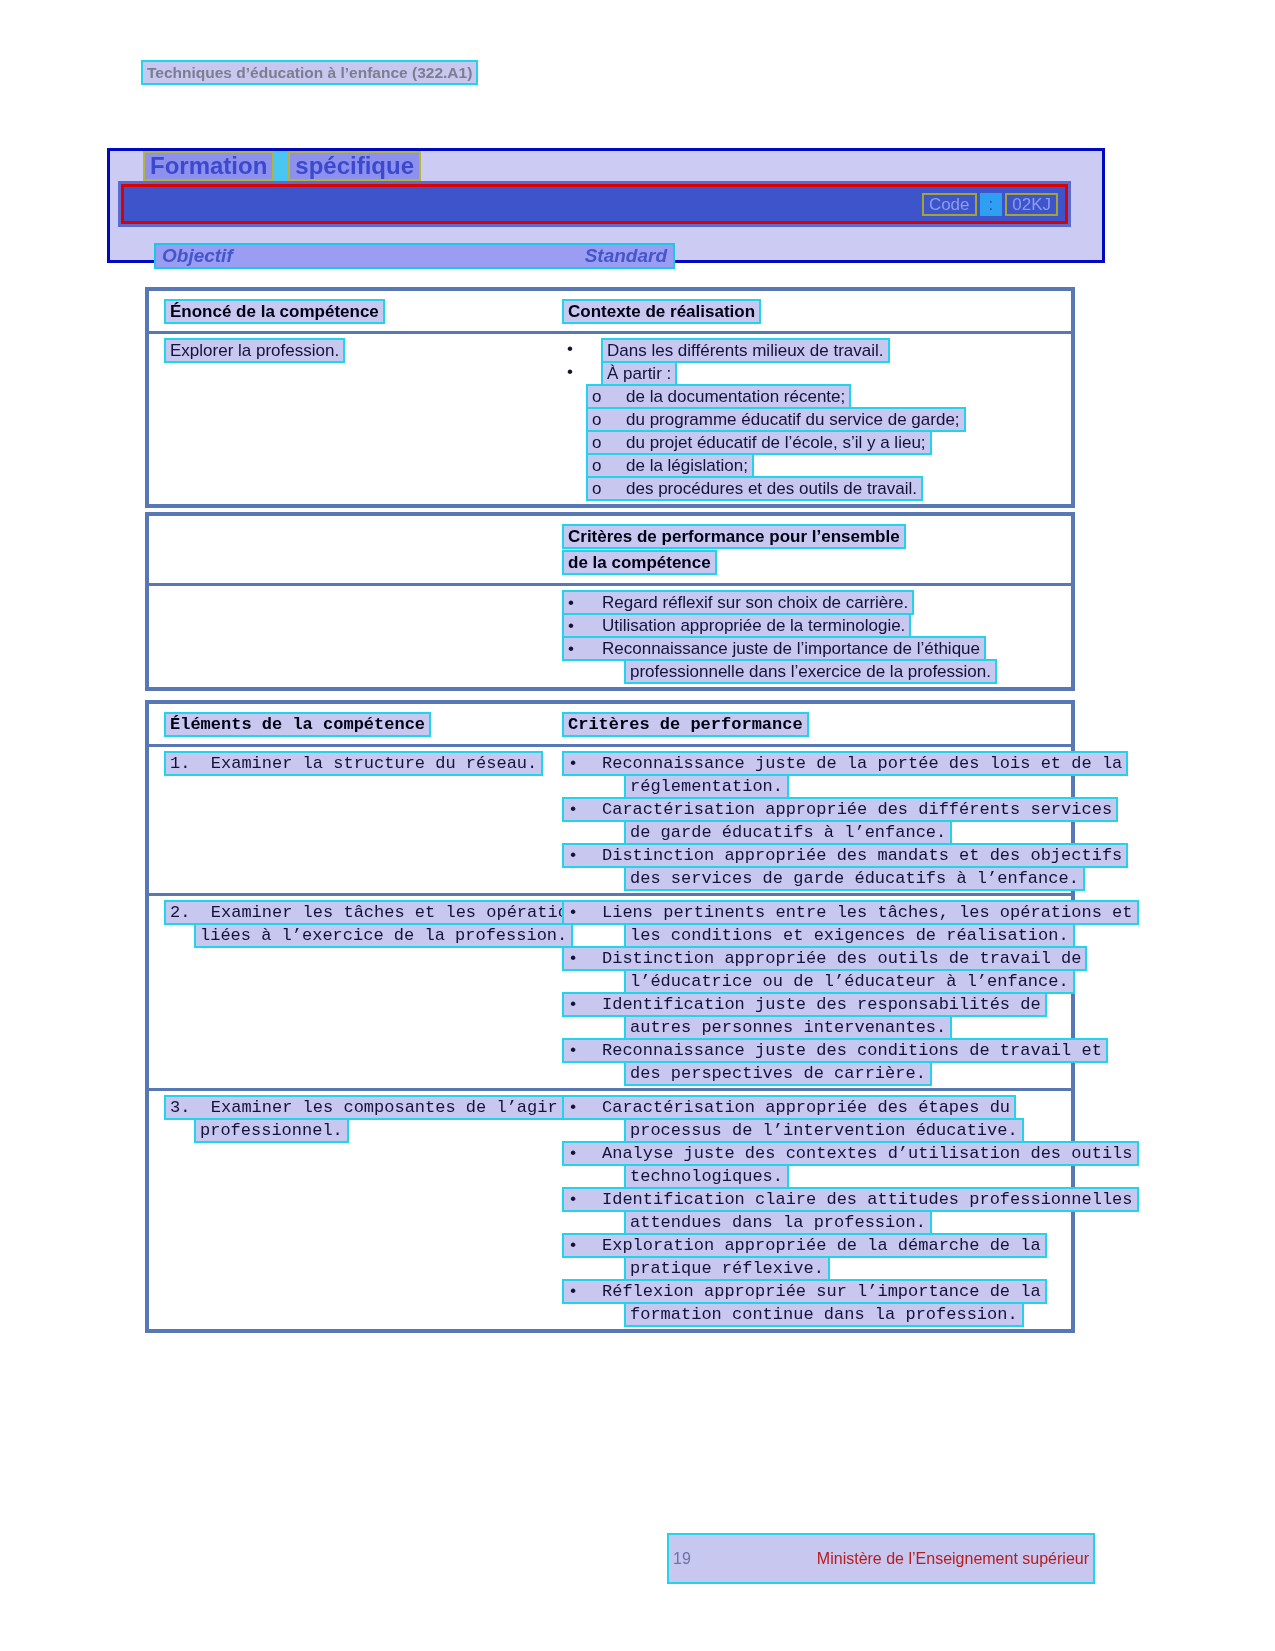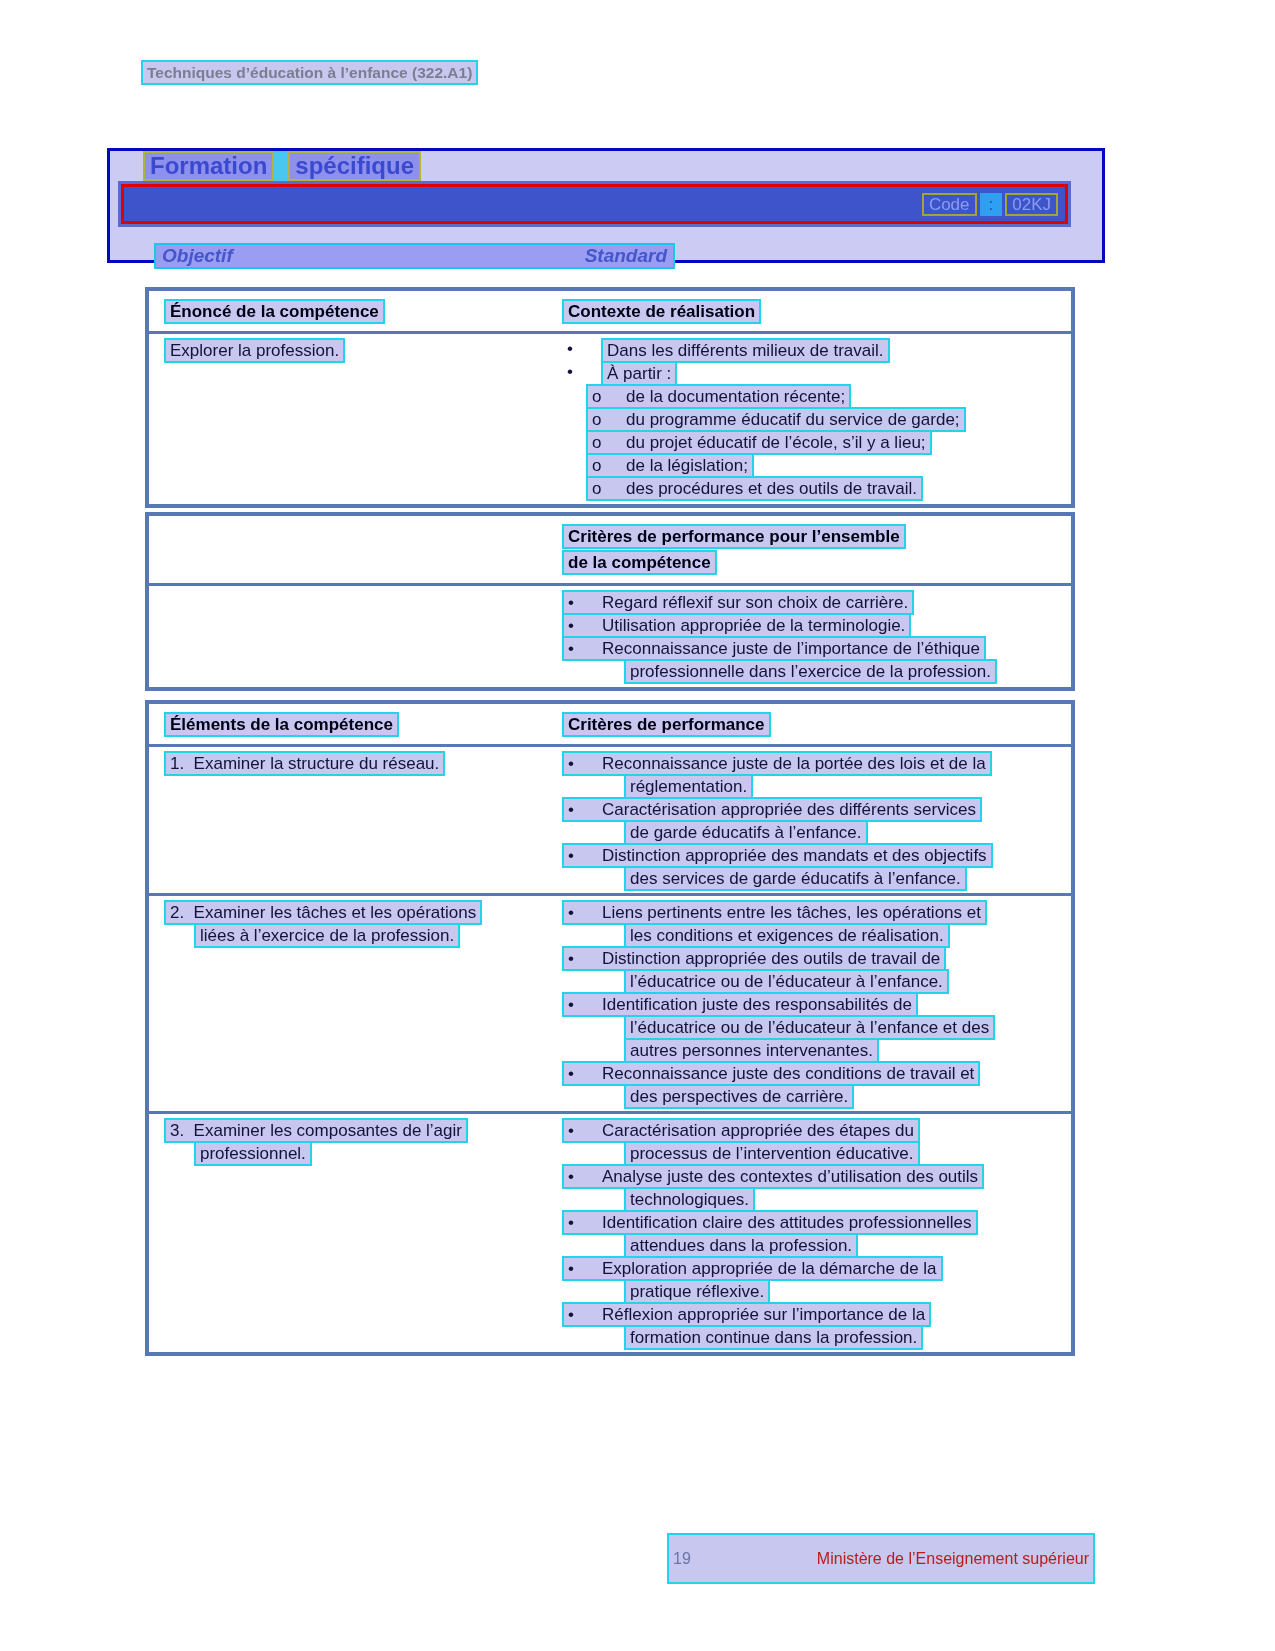--- a/index.html
+++ b/index.html
@@ -56,21 +56,21 @@
     position:absolute; left:44px; top:92px; width:505px; height:22px;
     background:#9a9df1; border:2px solid #17c8e8;
     display:flex; justify-content:space-between; align-items:center; padding:0 6px;
     font-weight:bold; font-style:italic; font-size:19px; color:#4456cc;
   }
 
   
   .tbl { position:absolute; left:145px; width:922px; border:4px solid #5878b5; background:#ffffff; }
   #tbl1 { top:287px; min-height:200px; }
   #tbl2 { top:512px; min-height:160px; }
-  #tbl3 { top:700px; }
+  #tbl3 { top:700px;font-family:Liberation Mono, monospace; }
   .c2 { display:grid; grid-template-columns:413px 1fr; }
   .t-head { border-bottom:3px solid #5878b5; padding:8px 0 7px 0; }
   .t-body { padding:4px 0 5px 0; }
   .cell-l { padding-left:15px; }
   .cell-r { padding-right:2px; }
   .line-row { height:23px; display:flex; align-items:flex-start; }
   .mk-out { display:inline-block; width:34px; padding-left:5px; font-size:17px; line-height:21px; color:#12123a; flex:0 0 auto; }
   .mk-in { display:inline-block; width:34px; }
   .r-sub { margin-left:24px; }
   .r-cont { margin-left:62px; }
@@ -245,23 +245,20 @@
             <div class="line-row">
               <span class="hl"><span class="mk-in">•</span><span>Distinction appropriée des outils de travail de</span></span>
             </div>
             <div class="line-row r-cont">
               <span class="hl"><span>l’éducatrice ou de l’éducateur à l’enfance.</span></span>
             </div>
             <div class="line-row">
               <span class="hl"><span class="mk-in">•</span><span>Identification juste des responsabilités de</span></span>
             </div>
             <div class="line-row r-cont">
-              <span class="hl"><span>l’éducatrice ou de l’éducateur à l’enfance et des</span></span>
-            </div>
-            <div class="line-row r-cont">
               <span class="hl"><span>autres personnes intervenantes.</span></span>
             </div>
             <div class="line-row">
               <span class="hl"><span class="mk-in">•</span><span>Reconnaissance juste des conditions de travail et</span></span>
             </div>
             <div class="line-row r-cont">
               <span class="hl"><span>des perspectives de carrière.</span></span>
             </div>
           </div>
         </div>

